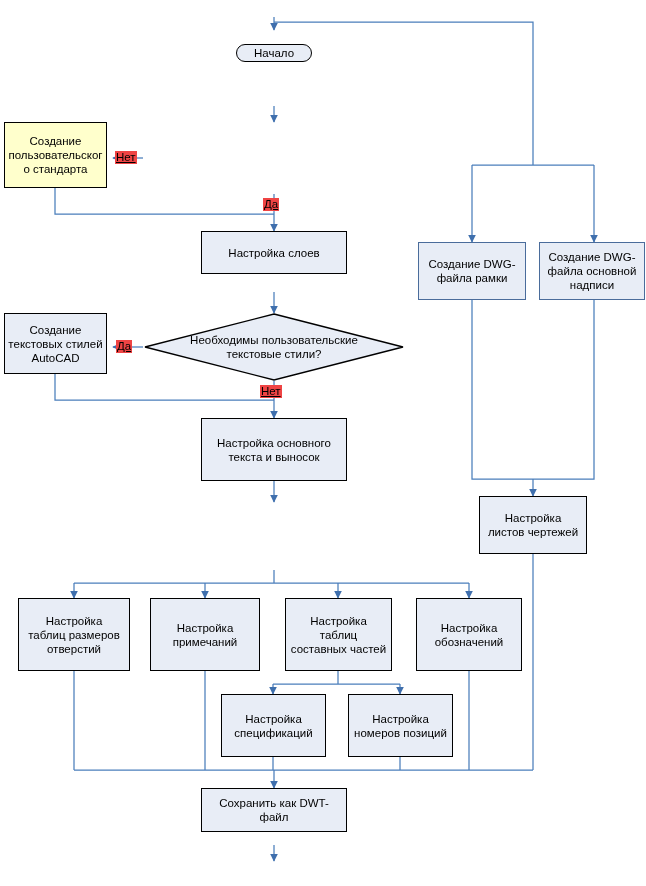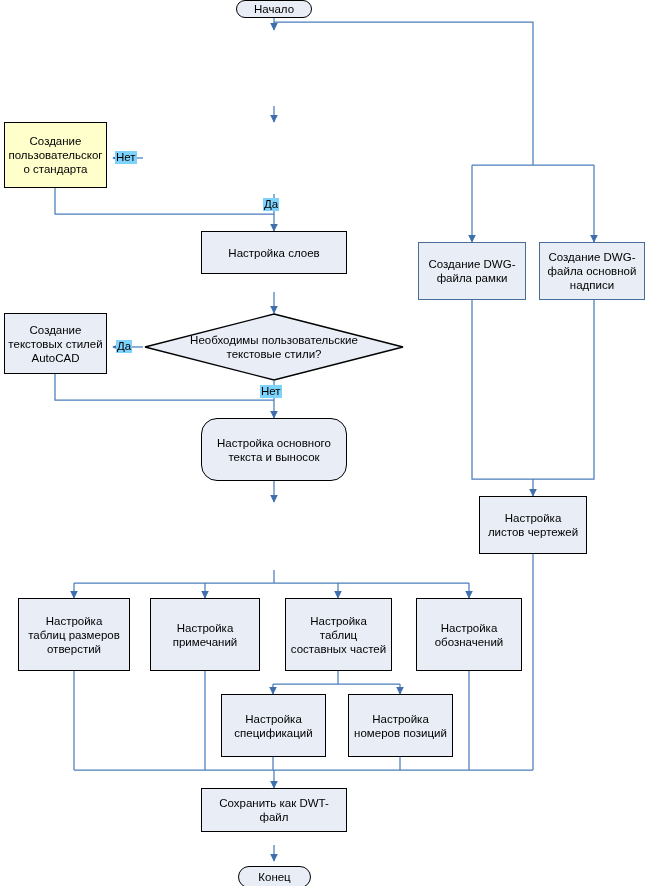--- a/index.html
+++ b/index.html
@@ -59,20 +59,21 @@
   
   .proc-accent {
     background: #ffffcc;
     border: 1.6px solid #000000;
   }
   
   .term {
     background: #e8edf6;
     border: 1.6px solid #000000;
     border-radius: 999px;
+    margin-top: 44px;
   }
   
   .decision {
     background: transparent;
     border: none;
   }
   .decision svg {
     position: absolute;
     left: 0; top: 0;
     width: 100%;
@@ -81,23 +82,24 @@
   .decision .node-label {
     position: relative;
     z-index: 2;
   }
   .edge-label {
     position: absolute;
     font-family: "Liberation Sans", "DejaVu Sans", sans-serif;
     font-size: 11.5px;
     line-height: 13px;
     color: #000000;
-    background: #7dd3fc;
+    background: #ef4444;
     padding: 0 1px;
     white-space: nowrap;
+    text-decoration: underline;
   }
 </style>
 </head>
 <body>
 
 <div id="flow-root">
 
   <svg id="edge-layer" viewBox="0 0 646 886">
     <defs>
       <marker id="arrow" markerWidth="9" markerHeight="9" refX="7.2" refY="4.5" orient="auto" markerUnits="userSpaceOnUse">
@@ -194,21 +196,21 @@
     <span class="node-label">Необходимы пользовательские
 текстовые стили?</span>
   </div>
 
   <div class="node proc" style="left:4px; top:313px; width:103px; height:61px;">
     <span class="node-label">Создание
 текстовых стилей
 AutoCAD</span>
   </div>
 
-  <div class="node proc" style="left:201px; top:418px; width:146px; height:63px;border-radius:16px;">
+  <div class="node proc" style="left:201px; top:418px; width:146px; height:63px;">
     <span class="node-label">Настройка основного
 текста и выносок</span>
   </div>
 
 
   <div class="node proc" style="left:18px; top:598px; width:112px; height:73px;">
     <span class="node-label">Настройка
 таблиц размеров
 отверстий</span>
   </div>

